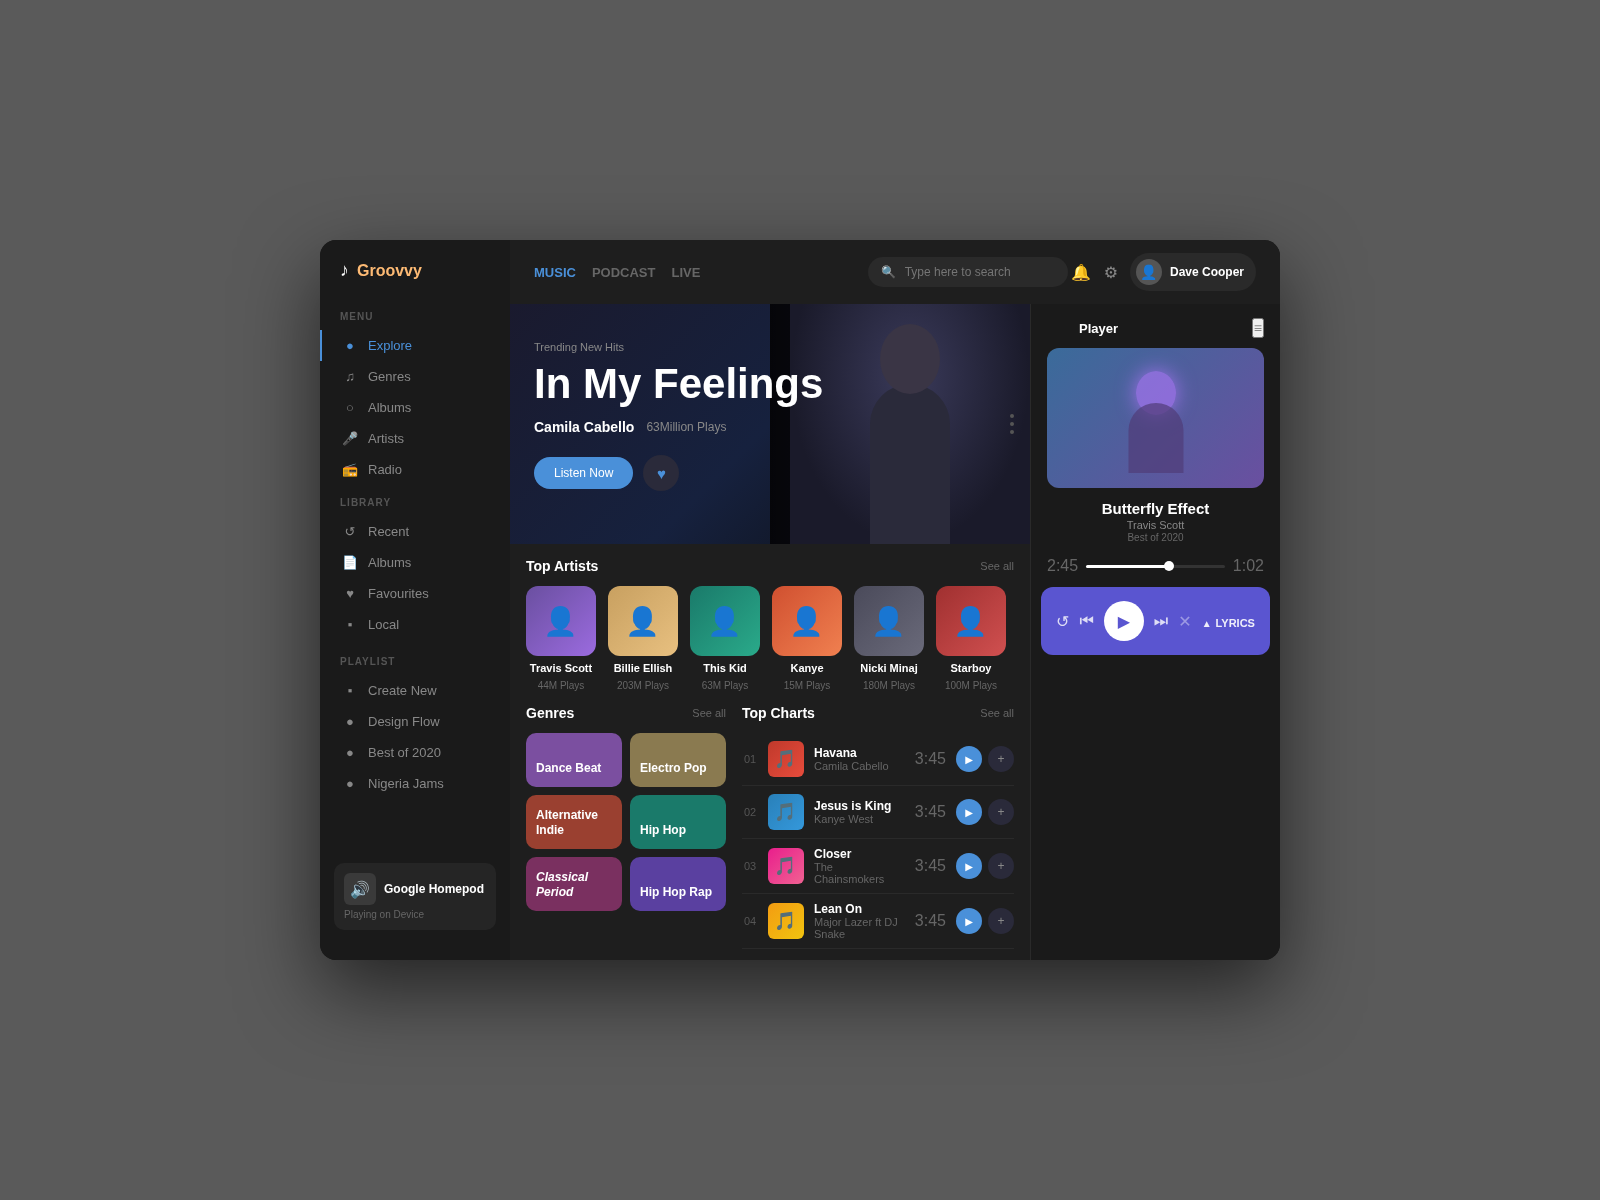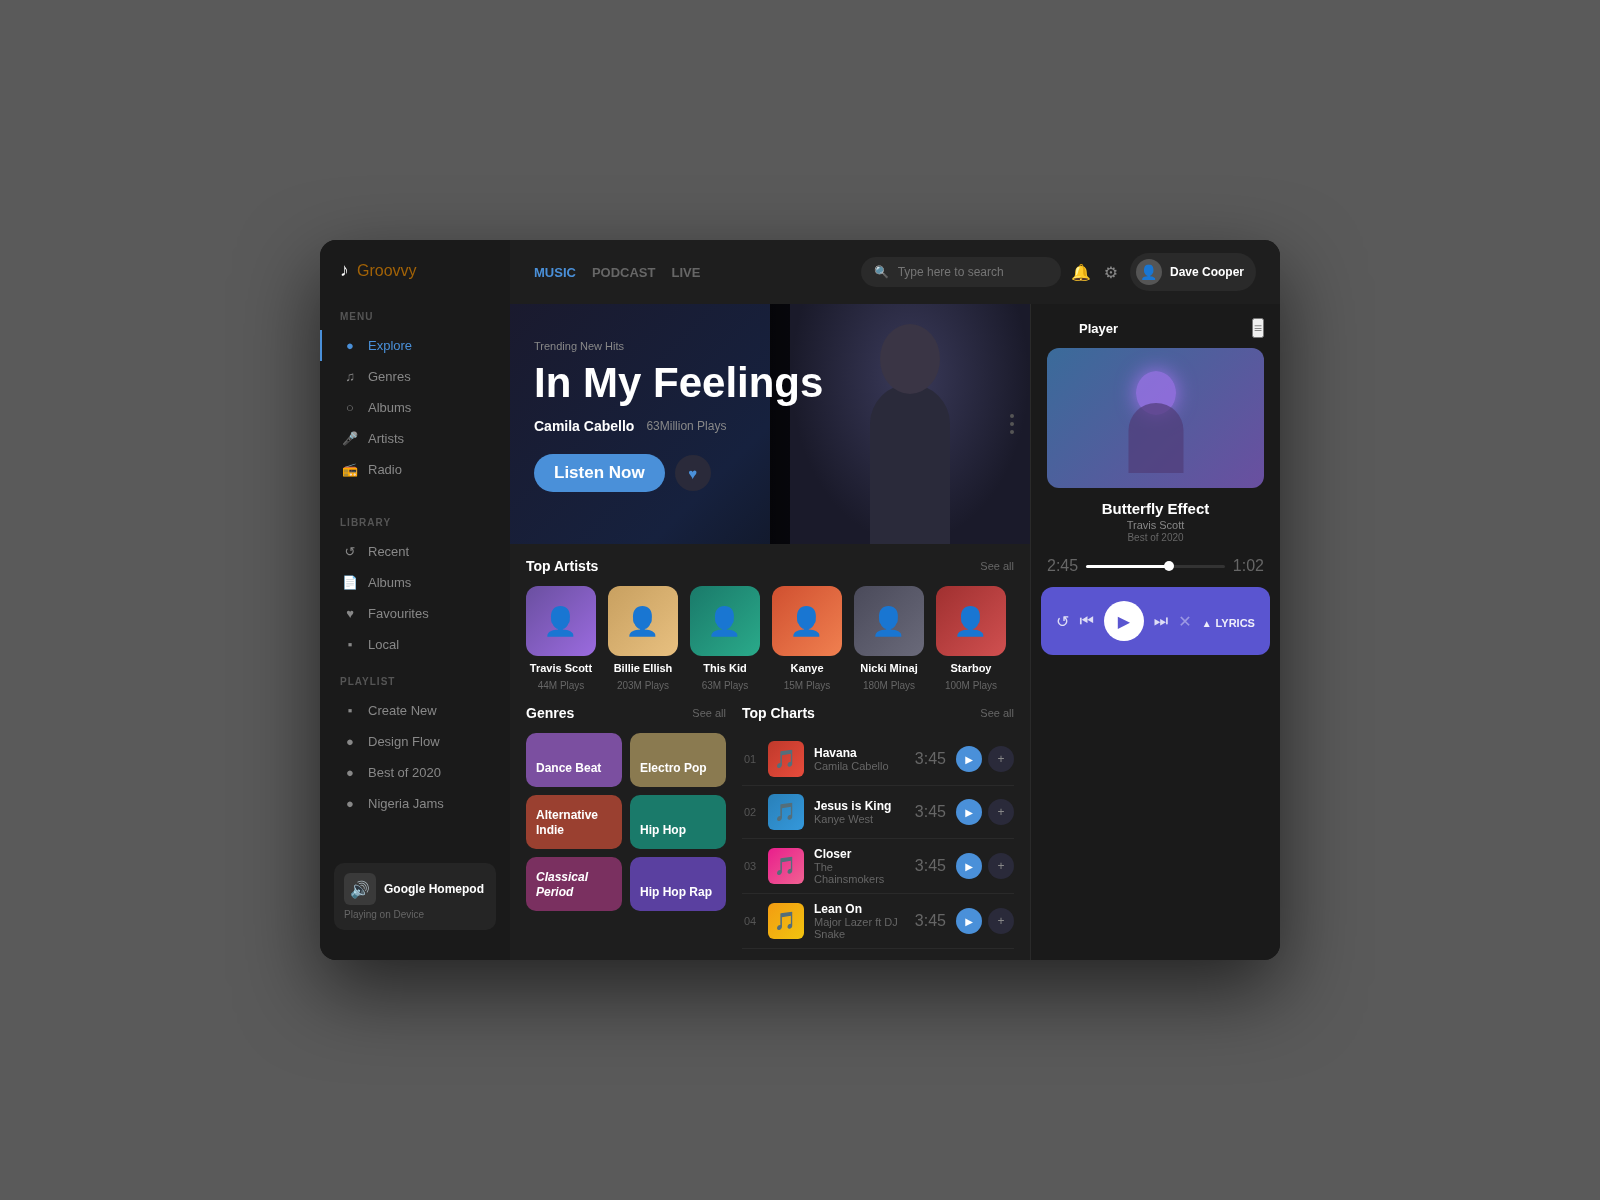--- a/index.html
+++ b/index.html
@@ -30,21 +30,21 @@
       padding: 20px 0;
       flex-shrink: 0;
     }
     .sidebar-logo {
       display: flex;
       align-items: center;
       gap: 8px;
       padding: 0 20px 20px;
     }
     .logo-icon { color: #fff; font-size: 18px; }
-    .logo-text { color: #a16207; font-size: 16px; font-weight: 400; }
+    .logo-text { color: #fdba74; font-size: 16px; font-weight: 700; }
     .sidebar-section-label {
       color: #555;
       font-size: 10px;
       font-weight: 700;
       letter-spacing: 1px;
       padding: 0 20px;
       margin-bottom: 8px;
       margin-top: 10px;
     }
     .sidebar-item {
@@ -103,21 +103,21 @@
       overflow: hidden;
     }
 
     
     .header {
       display: flex;
       align-items: center;
       padding: 0 24px;
       height: 64px;
       background: #1e1e1e;
-      gap: 11px;
+      gap: 4px;
       flex-shrink: 0;
     }
     .nav-tabs { display: flex; gap: 16px; }
     .nav-tab {
       color: #666;
       font-size: 13px;
       font-weight: 600;
       cursor: pointer;
       padding: 4px 0;
       text-decoration: none;
@@ -273,22 +273,22 @@
     }
     .hero-artist { color: #fff; font-size: 14px; font-weight: 600; }
     .hero-plays { color: #888; font-size: 12px; }
     .hero-actions { display: flex; align-items: center; gap: 10px; }
     .listen-btn {
       background: #4a90d9;
       color: #fff;
       border: none;
       border-radius: 20px;
       padding: 9px 20px;
-      font-size: 17px;
-      font-weight: 700;
+      font-size: 12px;
+      font-weight: 400;
       cursor: pointer;
     }
     .fav-btn {
       width: 36px;
       height: 36px;
       border-radius: 50%;
       background: #2a2a3a;
       border: none;
       color: #4a90d9;
       font-size: 15px;
@@ -616,21 +616,21 @@
     </div>
     <div class="sidebar-item">
       <span class="sidebar-icon">🎤</span>
       <span>Artists</span>
     </div>
     <div class="sidebar-item">
       <span class="sidebar-icon">📻</span>
       <span>Radio</span>
     </div>
 
-    <div class="sidebar-section-label" style="margin-top:32px;">LIBRARY</div>
+    <div class="sidebar-section-label" style="margin-top:12px;">LIBRARY</div>
     <div class="sidebar-item">
       <span class="sidebar-icon">↺</span>
       <span>Recent</span>
     </div>
     <div class="sidebar-item">
       <span class="sidebar-icon">📄</span>
       <span>Albums</span>
     </div>
     <div class="sidebar-item">
       <span class="sidebar-icon">♥</span>

